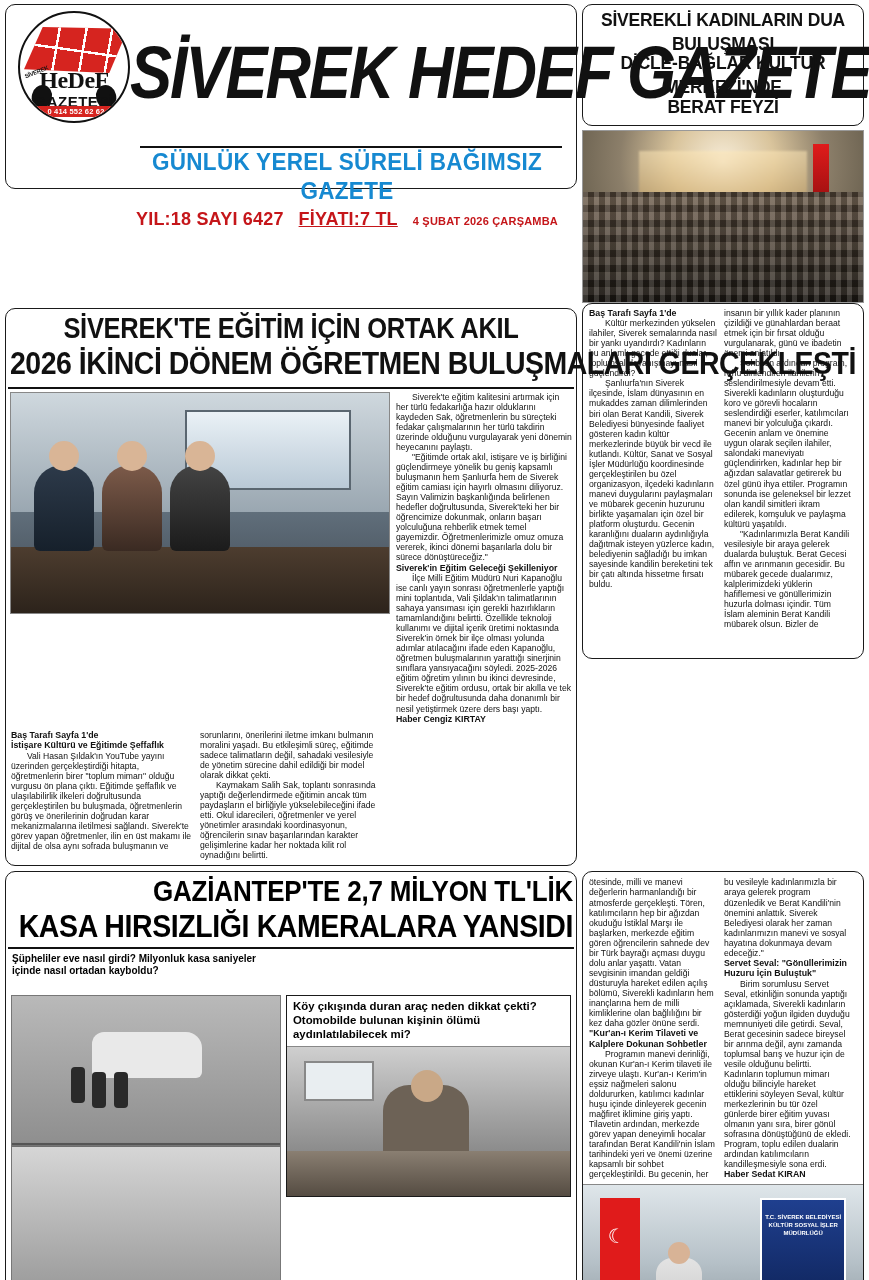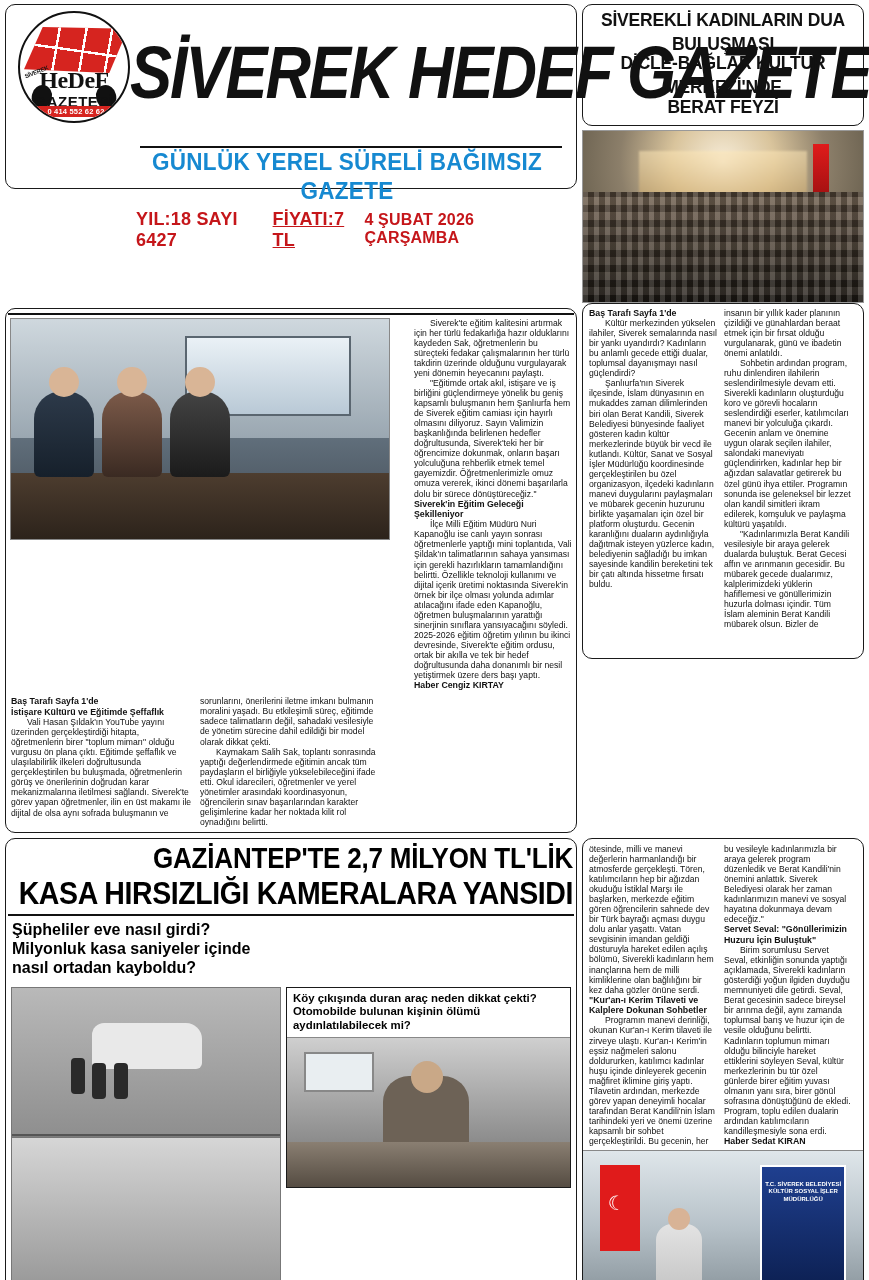--- a/index.html
+++ b/index.html
@@ -73,21 +73,21 @@
     text-align:center; color:#1689d1; font-weight:700; font-size:22.5px;
     letter-spacing:0.3px; padding-left:112px; margin-top:3px;
     transform: scaleY(1.1); transform-origin:center;
   }
   .mh-info {
     display:flex; justify-content:space-between; align-items:baseline;
     padding: 6px 12px 0 124px; color:#c5161a; font-weight:700;
   }
   .mh-info .yil { font-size:18px; letter-spacing:0.2px;}
   .mh-info .fiyat { font-size:18px; letter-spacing:0.2px;text-decoration:underline;}
-  .mh-info .tarih { font-size:16px; letter-spacing:0.2px;}
+  .mh-info .tarih { font-size:11px; letter-spacing:0.2px;text-align:center;}
 
   
   .tr-col { width: 282px; }
   .tr-head { padding: 6px 8px 7px 8px; text-align:center; }
   .tr-head div {
     font-weight:700; font-size:17.5px; line-height:1.22; color:#111;
     transform: scaleY(1.1); transform-origin:center; letter-spacing:-0.2px;
   }
   .tr-photo {
     width:282px; height:173px; margin-top:4px; border:1px solid #999;
@@ -120,21 +120,21 @@
   .edu-head .l1 {
     font-weight:700; font-size:25.5px; letter-spacing:-0.3px; color:#111;
     transform: scaleY(1.12); transform-origin:center;
   }
   .edu-head .l2 {
     font-weight:700; font-size:28.5px; letter-spacing:-0.5px; color:#111;
     transform: scaleY(1.12); transform-origin:center; margin-top:4px; white-space:nowrap;
   }
   .edu-rule { border-top:2px solid #111; margin:4px 2px 0 2px;}
 
-  .edu-body { display:flex; padding:3px 4px 4px 4px; gap:24px; }
+  .edu-body { display:flex; padding:3px 4px 4px 4px; gap:6px; }
   .edu-photo {
     width:380px; height:222px; border:1px solid #888; flex:0 0 auto;
     background: linear-gradient(180deg,#9fb3c4 0%, #6e7f8d 35%, #3f4750 100%);
     position:relative; overflow:hidden;
   }
   .edu-photo .wall{ position:absolute; inset:0 0 46% 0; background:linear-gradient(180deg,#cfd8de,#9aa7b1); }
   .edu-photo .screen{ position:absolute; left:46%; top:8%; width:44%; height:36%; background:linear-gradient(180deg,#eaf1f6,#b9c9d6); border:2px solid #5a6670;}
   .edu-photo .desk{ position:absolute; left:0; bottom:0; width:100%; height:30%; background:linear-gradient(180deg,#4d3d2f,#2c231b);}
   .edu-photo .p1,.edu-photo .p2,.edu-photo .p3{ position:absolute; bottom:28%; width:60px; height:86px; border-radius:28px 28px 6px 6px;}
   .edu-photo .p1{ left:6%; background:linear-gradient(180deg,#2d3a4a,#16202b);}
@@ -159,21 +159,21 @@
   
   .tr-body { display:flex; gap:7px; padding:4px 6px 3px 6px; }
   .tr-body .c { width:128px; }
 
   
   .gz-box { margin-top:5px; width:572px; }
   .gz-head { text-align:right; padding:4px 3px 1px 3px;}
   .gz-head .l1{ font-weight:700; font-size:26px; letter-spacing:-0.2px; transform:scaleY(1.1); transform-origin:center;}
   .gz-head .l2{ font-weight:700; font-size:28.5px; letter-spacing:-0.4px; transform:scaleY(1.1); transform-origin:center; margin-top:3px; white-space:nowrap;}
   .gz-rule{ border-top:2px solid #111; margin:3px 2px 0 2px;}
-  .gz-deck{ font-weight:700; font-size:16px; line-height:1.2; padding:4px 6px 9px 6px; width:278px;}
+  .gz-deck{ font-weight:700; font-size:10px; line-height:1.2; padding:4px 6px 18px 6px; width:278px;}
 
   .gz-mid { display:flex; gap:5px; padding:0 5px; }
   .gz-photo{
     width:270px; height:445px; border:1px solid #777;
     background: linear-gradient(180deg,#b9b9b9 0%, #8f8f8f 33%, #6d6d6d 34%, #c9c9c9 67%, #7a7a7a 68%, #a5a5a5 100%);
     position:relative; overflow:hidden; flex:0 0 auto;
   }
   .gz-photo .car{ position:absolute; left:30%; top:8%; width:110px; height:46px; background:#e9e9e9; border-radius:12px 16px 6px 6px;}
   .gz-photo .f1,.gz-photo .f2,.gz-photo .f3{ position:absolute; width:14px; height:36px; background:#2a2a2a; border-radius:4px;}
   .gz-photo .f1{ left:22%; top:16%;} .gz-photo .f2{ left:30%; top:17%;} .gz-photo .f3{ left:38%; top:17%;}
@@ -250,20 +250,24 @@
         <div class="stage"></div>
         <div class="flag"></div>
         <div class="crowd"></div>
       </div>
     </div>
   </div>
 
   <div style="display:flex; gap:5px; align-items:flex-start;">
 
     <div class="box edu-box">
+      <div class="edu-head">
+        <div class="l1">SİVEREK'TE EĞİTİM İÇİN ORTAK AKIL</div>
+        <div class="l2">2026 İKİNCİ DÖNEM ÖĞRETMEN BULUŞMALARI GERÇEKLEŞTİ</div>
+      </div>
       <div class="edu-rule"></div>
 
       <div class="edu-body">
         <div class="edu-photo">
           <div class="wall"></div>
           <div class="screen"></div>
           <div class="desk"></div>
           <div class="p1"></div>
           <div class="p2"></div>
           <div class="p3"></div>

